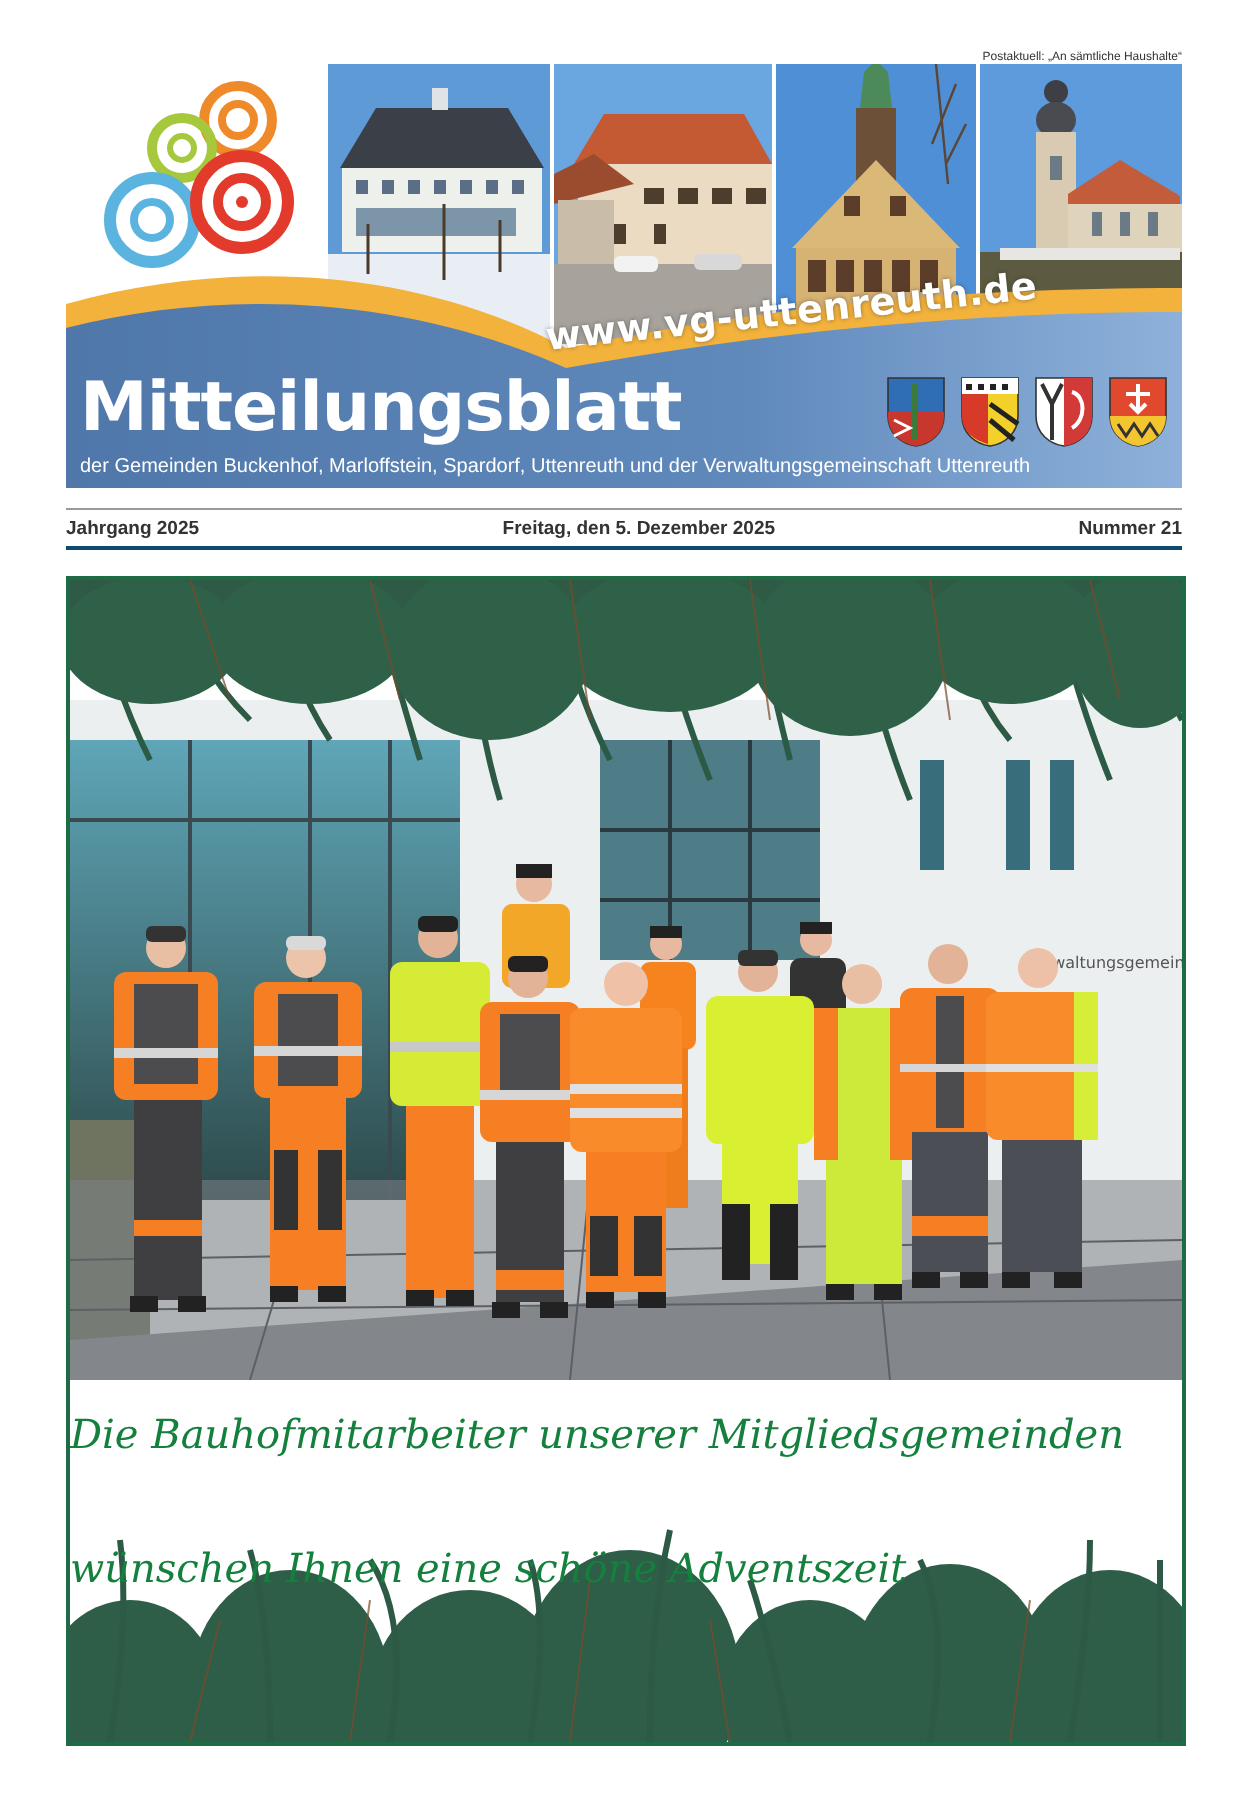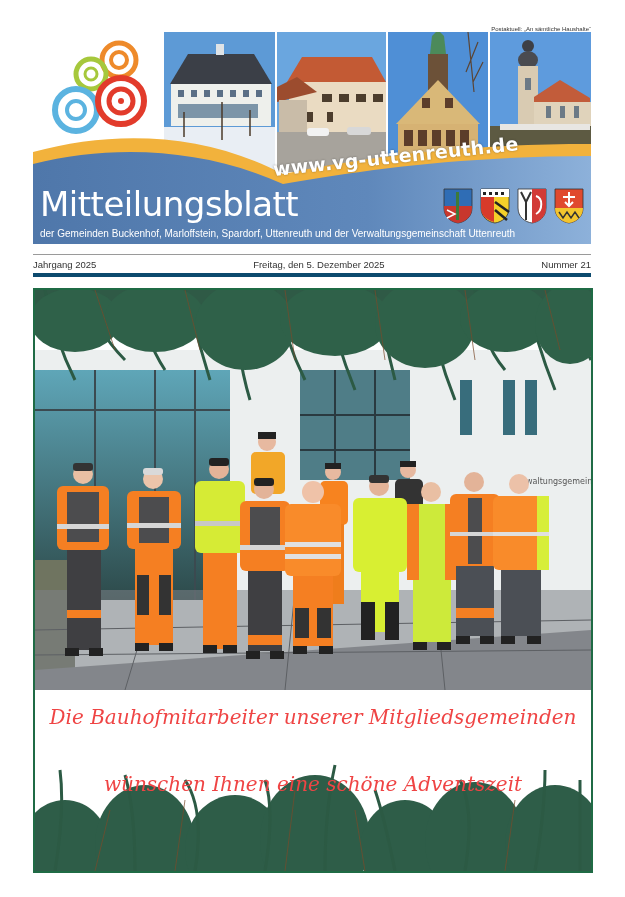--- a/index.html
+++ b/index.html
@@ -21,43 +21,43 @@
   .photo svg { display: block; }
   .wave { position: absolute; left: 0; top: 0; }
   .url {
     position: absolute; left: 240px; top: 126px;
     font-family: "DejaVu Sans", sans-serif; font-weight: bold; font-size: 19px;
     color: #fff; transform: rotate(-6deg); transform-origin: left center; letter-spacing: 0.2px;
     text-shadow: 0 0 2px rgba(40,40,40,0.5);
   }
   .masthead {
     position: absolute; left: 7px; top: 152px;
-    font-family: "DejaVu Sans", sans-serif; font-weight: normal; font-size: 34px;
+    font-family: "DejaVu Sans", sans-serif; font-weight: bold; font-size: 34px;
     color: #fff; letter-spacing: -0.5px;
   }
   .subtitle {
     position: absolute; left: 7px; top: 196px; font-size: 10px; color: #fff; white-space: nowrap;
   }
   .crests { position: absolute; left: 410px; top: 156px; display: flex; gap: 7px; }
   .crest { width: 30px; height: 36px; }
   
   .issue-bar {
     position: absolute; left: 33px; top: 254px; width: 558px; height: 18px;
-    border-top: 1px solid #9a9a9a; border-bottom: 4px solid #0c4a6e;
+    border-top: 1px solid #9a9a9a; border-bottom: 2px solid #0c4a6e;
     display: flex; justify-content: space-between; align-items: center;
-    font-size: 9.5px; color: #333;
+    font-size: 9.5px; color: #333; font-weight: bold;
   }
   
   .cover {
     position: absolute; left: 33px; top: 288px; width: 556px; height: 581px;
     border: 2px solid #1f6b45; overflow: hidden; background: #fff;
   }
   .caption {
-    position: absolute; left: 0; width: 100%; text-align: center;
-    font-family: "DejaVu Serif", serif; font-style: italic; color: #ef4444;
+    position: absolute; left: 0; width: 100%; text-align: left;
+    font-family: "DejaVu Serif", serif; font-style: italic; color: #15803d;
   }
   .caption.l1 { top: 415px; font-size: 20px; }
   .caption.l2 { top: 446px; font-size: 20px; margin-top: 36px; }
 </style>
 </head>
 <body>
 
 <div class="postal">Postaktuell: „An sämtliche Haushalte“</div>
 
 <div class="banner">

